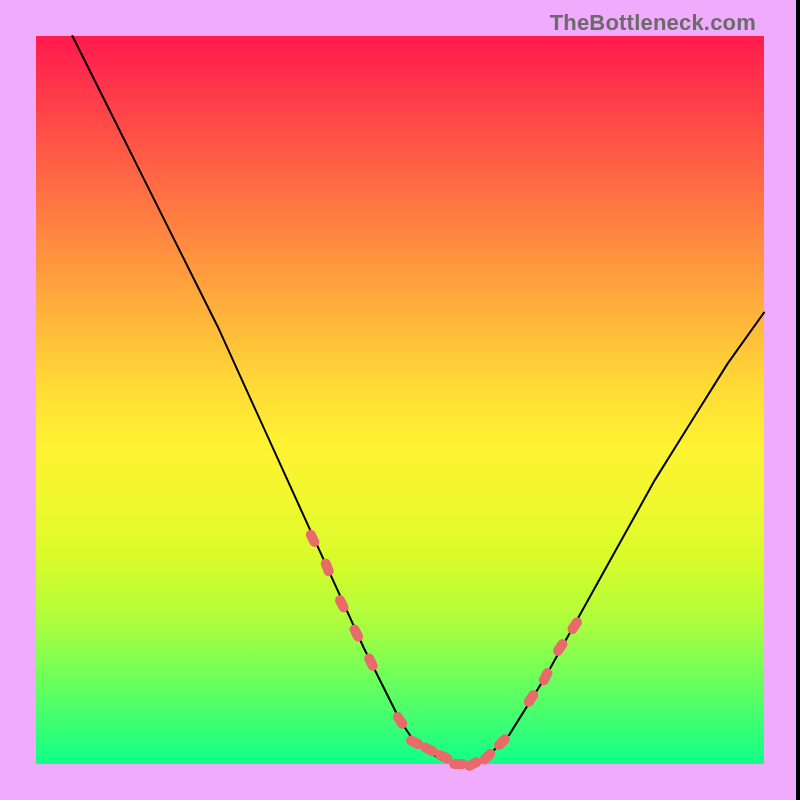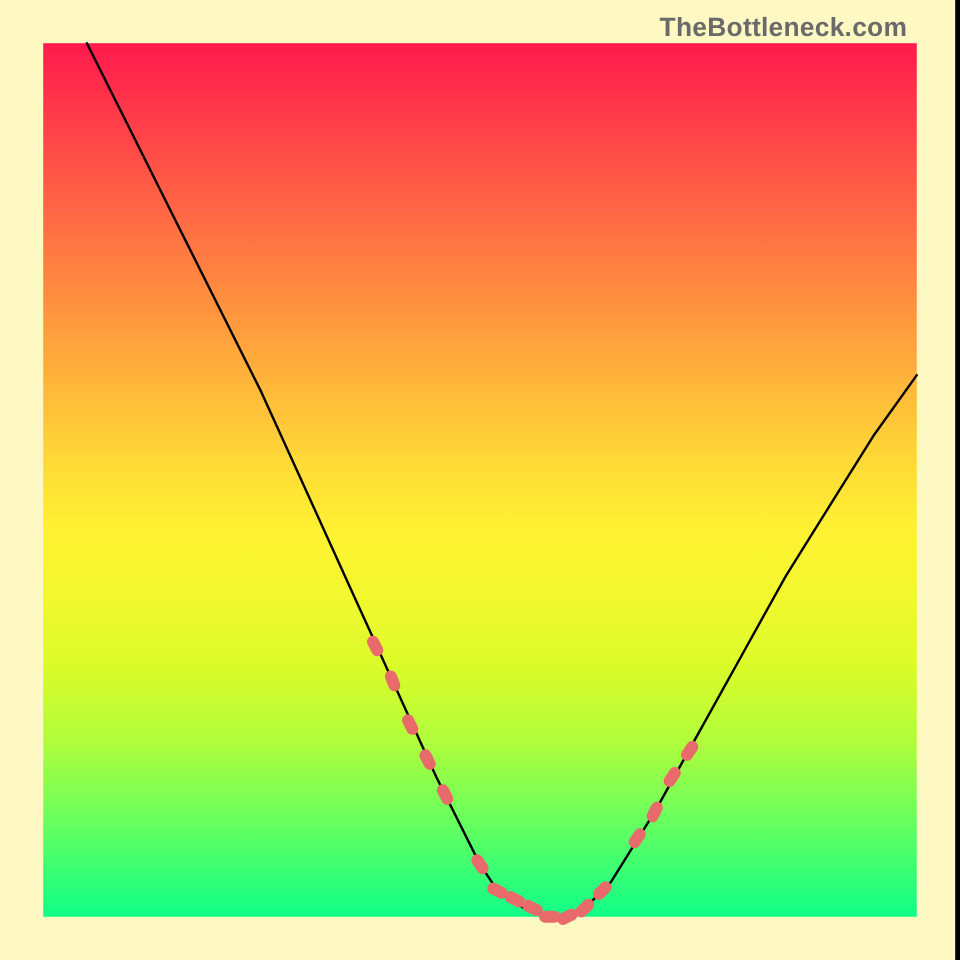--- a/index.html
+++ b/index.html
@@ -10,21 +10,21 @@
     background: #000;
     overflow: hidden;
     font-family: Arial, Helvetica, sans-serif;
   }
   .frame {
     position: absolute;
     top: 0;
     left: 0;
     width: 796px;
     height: 800px;
-    background: #fef9c3;
+    background: #f0abfc;
   }
   .plot-area {
     position: absolute;
     top: 36px;
     left: 36px;
     width: 728px;
     height: 728px;
     background: linear-gradient(to bottom,
       #ff1a4d 0%,
       #ff3a4a 8%,

